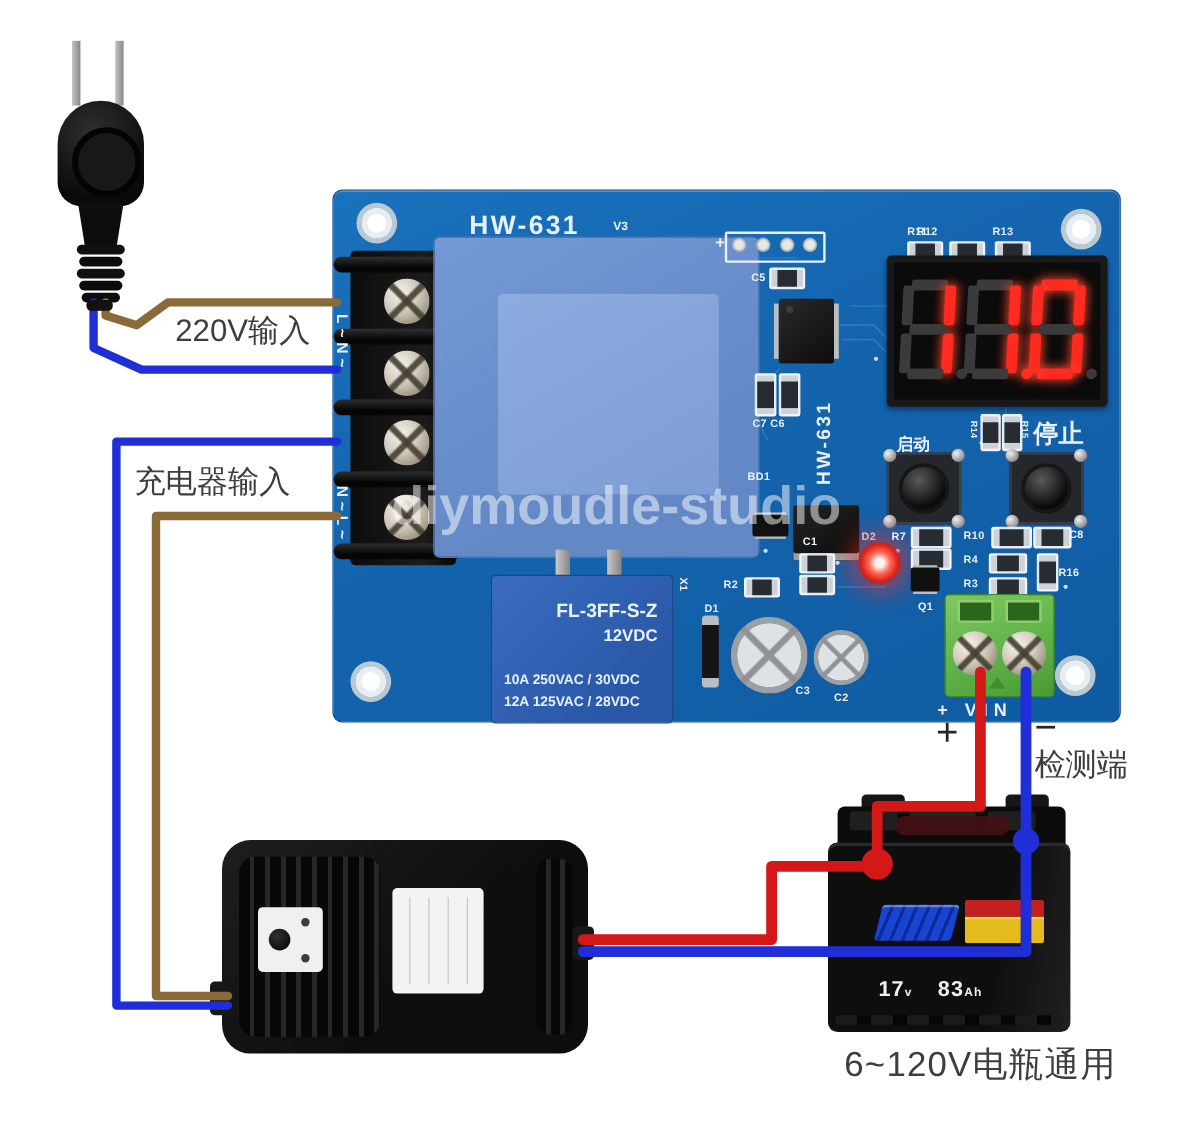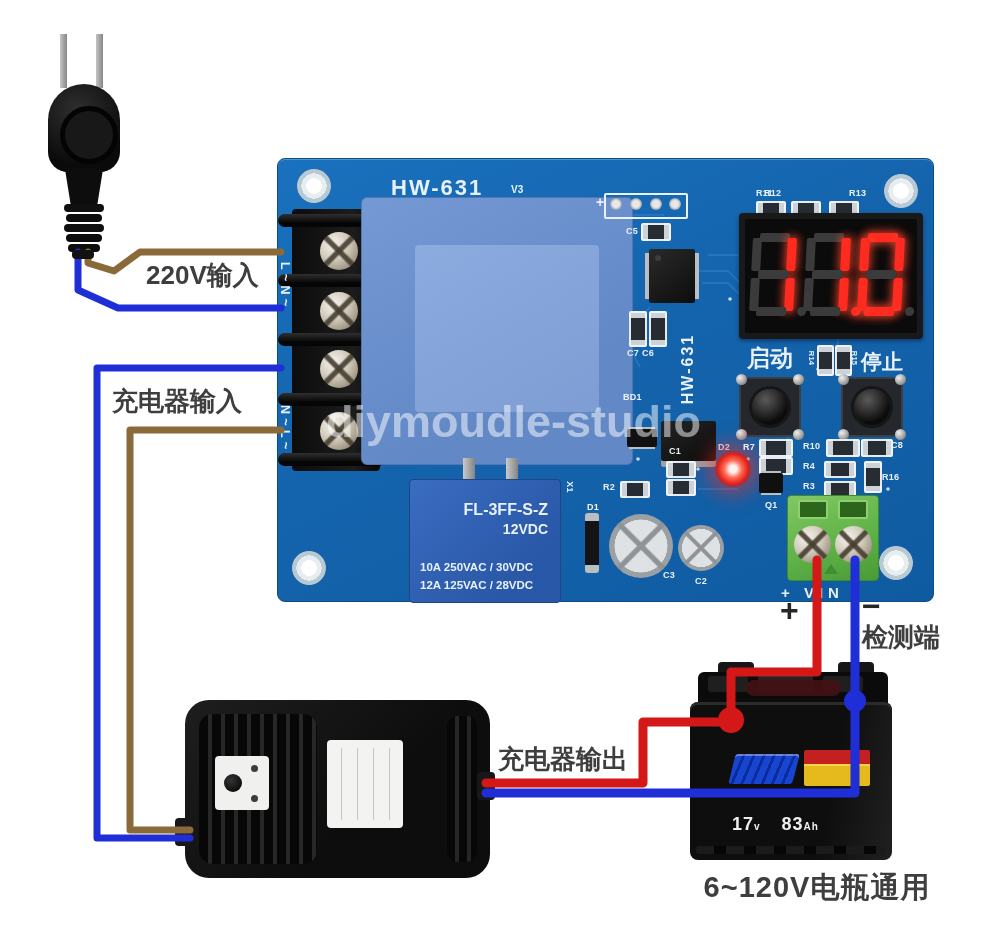--- a/index.html
+++ b/index.html
@@ -29,21 +29,21 @@
   .pin{position:absolute;width:11px;height:11px;border-radius:50%;background:radial-gradient(circle at 35% 35%,#f0f0f0,#9d9d9d 60%,#606060)}
   .cap-btn{position:absolute;left:50%;top:50%;width:36px;height:36px;transform:translate(-50%,-50%);border-radius:50%;
        background:radial-gradient(circle at 38% 30%,#5a5a5a,#0b0b0b 68%);box-shadow:0 0 0 3px #161616}
   .ecap{position:absolute;border-radius:50%;
        background:linear-gradient(45deg,transparent 46%,#8f9296 48% 52%,transparent 54%),
                   linear-gradient(-45deg,transparent 46%,#8f9296 48% 52%,transparent 54%),
                   radial-gradient(circle,#dfe2e4 0 58%,#9ba0a4 59% 74%,#17181a 75%)}
   .digit{position:absolute;top:14px;width:58px;height:84px;transform:skewX(-3deg)}
   .seg{position:absolute;background:#3b3b3b;border-radius:2px}
   .seg.lit{background:#ff2a20;box-shadow:0 0 8px 2px rgba(255,70,45,.8)}
-  .label-cn{position:absolute;color:#3e3e3e;font-weight:700;white-space:nowrap;z-index:70}
+  .label-cn{position:absolute;color:#3e3e3e;font-weight:400;white-space:nowrap;z-index:70}
   .wm{position:absolute;left:326px;top:396px;z-index:40;font-size:45px;font-weight:700;color:rgba(255,255,255,.5);letter-spacing:0;white-space:nowrap}
   .wires{position:absolute;left:0;top:0;z-index:60;pointer-events:none}
   .blacklbl{position:absolute;background:#f0f0ee;border-radius:4px}
 </style>
 </head>
 <body>
 
 <div class="canvas">
 
   <div>
@@ -140,21 +140,21 @@
          box-shadow:-8px 0 0 -4px #b9bec3,8px 0 0 -4px #b9bec3">
       <div class="abs" style="left:6px;top:6px;width:6px;height:6px;border-radius:50%;background:#3c3c3c"></div>
     </div>
     <div class="smdv" style="left:351px;top:152px;width:14px;height:32px"></div>
     <div class="smdv" style="left:371px;top:152px;width:14px;height:32px"></div>
     <div class="silk ref" style="left:349px;top:190px">C7 C6</div>
     <div class="silk rot-90" style="left:410px;top:210px;font-size:16px;letter-spacing:2px">HW-631</div>
 
     <div class="silk ref" style="left:478px;top:30px">R11</div>
     <div class="silk ref" style="left:486px;top:30px">R12</div>
-    <div class="silk ref" style="left:571px;top:30px">R13</div>
+    <div class="silk ref" style="left:549px;top:30px">R13</div>
     <div class="smd" style="left:478px;top:42px;width:26px;height:13px"></div>
     <div class="smd" style="left:513px;top:42px;width:26px;height:13px"></div>
     <div class="smd" style="left:551px;top:42px;width:26px;height:13px"></div>
 
     <div class="abs" style="left:461px;top:54px;width:184px;height:126px;background:#191919;border-radius:4px;box-shadow:0 2px 4px rgba(0,0,20,.4)">
       <div class="abs" style="left:6px;top:6px;width:172px;height:114px;background:#0b0b0b;border-radius:2px">
         <div class="abs" style="left:0;top:0;width:172px;height:114px">
             <div class="digit" style="left: 6px;">
               <div class="seg" style="left: 7px; top: 0px; width: 30px; height: 9px;"></div>
               <div class="seg lit" style="left: 35px; top: 5px; width: 9px; height: 33px;"></div>
@@ -182,21 +182,21 @@
               <div class="seg lit" style="left: 7px; top: 74px; width: 30px; height: 9px;"></div>
               <div class="seg lit" style="left: 0px; top: 45px; width: 9px; height: 33px;"></div>
               <div class="seg lit" style="left: 0px; top: 5px; width: 9px; height: 33px;"></div>
               <div class="seg" style="left: 7px; top: 37px; width: 30px; height: 9px;"></div>
               <div class="seg" style="left: 48px; top: 74px; width: 9px; height: 9px; border-radius: 50%;"></div>
             </div>
           </div>
       </div>
     </div>
 
-    <div class="silk" style="left:469px;top:188px;font-size:23px">启动</div>
+    <div class="silk" style="left:469px;top:204px;font-size:14px">启动</div>
     <div class="silk" style="left:583px;top:192px;font-size:21px">停止</div>
     <div class="silk ref rot90" style="left:533px;top:199px;font-size:7.5px">R14</div>
     <div class="smdv" style="left:539px;top:186px;width:13px;height:27px"></div>
     <div class="smdv" style="left:557px;top:186px;width:13px;height:27px"></div>
     <div class="silk ref rot90" style="left:576px;top:199px;font-size:7.5px">R15</div>
     <div class="btn" style="left:461px;top:218px">
       <span class="pin" style="left:-3px;top:-3px"></span>
         <span class="pin" style="right:-3px;top:-3px"></span>
       <span class="pin" style="left:-3px;bottom:-3px"></span>
         <span class="pin" style="right:-3px;bottom:-3px"></span>
@@ -310,19 +310,18 @@
       <polyline stroke-width="9" points="486,793 855,793 855,705" stroke="#1f2ed6"></polyline>
       <polyline stroke-width="9" points="817,560 817,672 731,672 731,714" stroke="#d41717"></polyline>
       <polyline stroke-width="9" points="855,560 855,698" stroke="#1f2ed6"></polyline>
     </g>
     <circle cx="731" cy="720" r="13" fill="#d41717"></circle>
     <circle cx="855" cy="701" r="11" fill="#1f2ed6"></circle>
   </svg>
 
   <div class="label-cn" style="left:146px;top:258px;font-size:26px">220V输入</div>
   <div class="label-cn" style="left:112px;top:384px;font-size:26px">充电器输入</div>
-  <div class="label-cn" style="left:498px;top:742px;font-size:26px">充电器输出</div>
   <div class="label-cn" style="left:780px;top:592px;font-size:32px;color:#262626">+</div>
   <div class="label-cn" style="left:862px;top:588px;font-size:32px;color:#262626">−</div>
   <div class="label-cn" style="left:862px;top:620px;font-size:26px">检测端</div>
   <div class="label-cn" style="left:662px;top:868px;width:310px;text-align:center;font-size:29px;letter-spacing:1px">6~120V电瓶通用</div>
 
 </div>
 
 </body></html>

